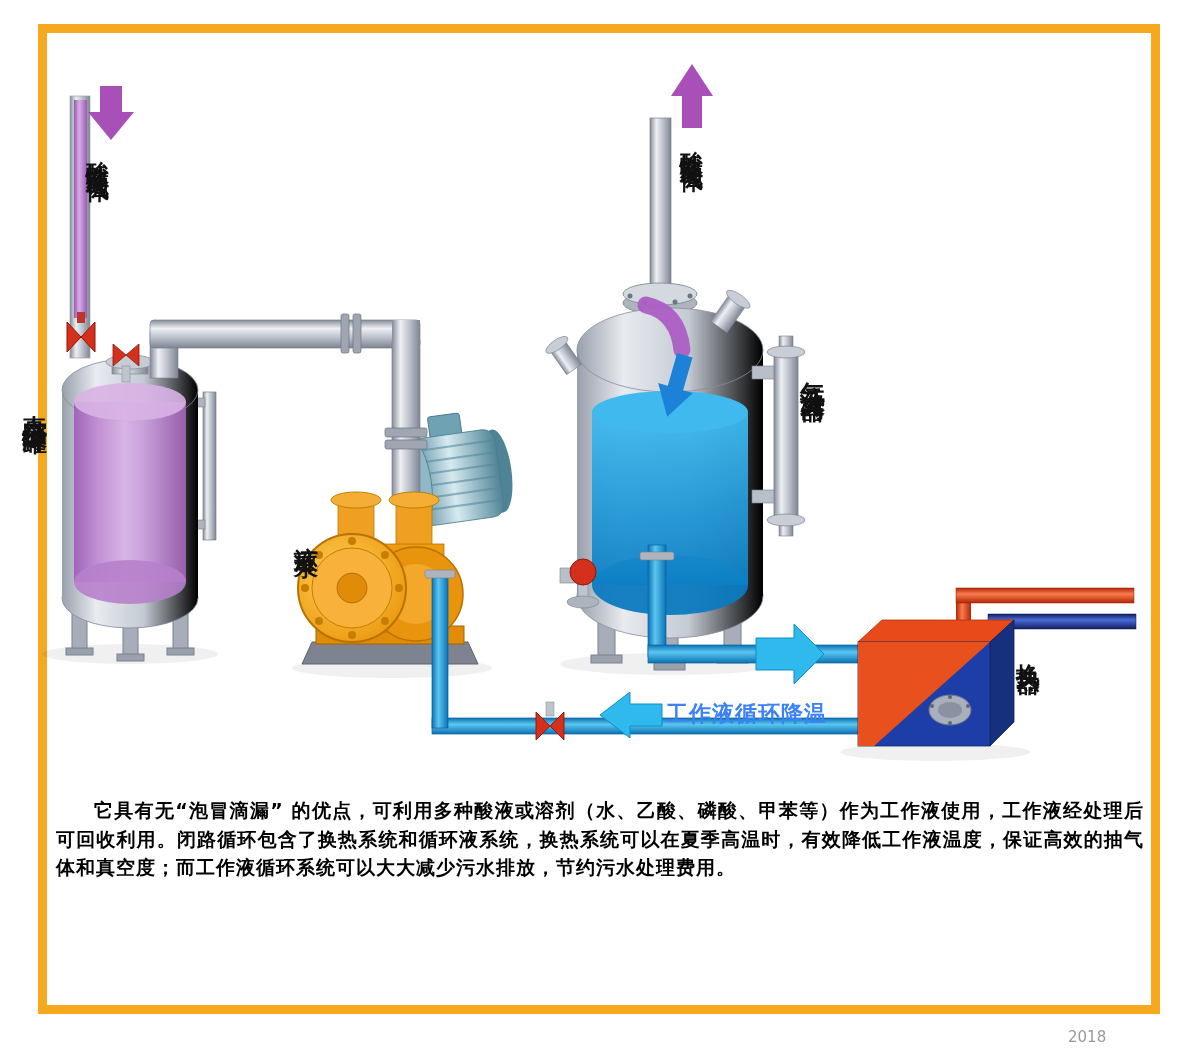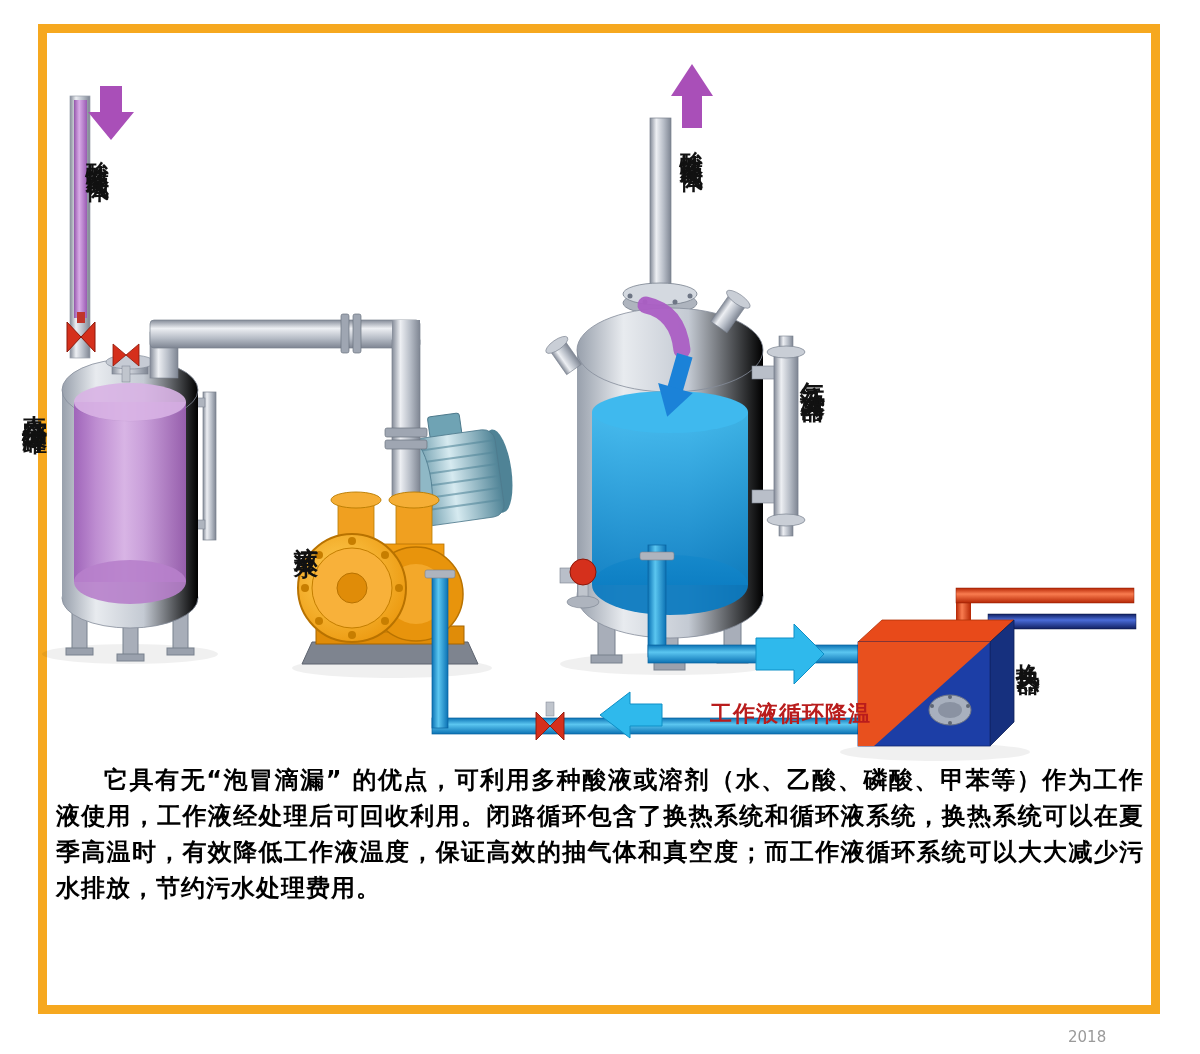--- a/index.html
+++ b/index.html
@@ -5,24 +5,24 @@
   * { margin:0; padding:0; box-sizing:border-box; }
   html,body { width:1200px; height:1054px; background:#ffffff; overflow:hidden;
               font-family:"DejaVu Sans","Liberation Sans",sans-serif; }
   .stage { position:relative; width:1200px; height:1054px; background:#fff; }
   .frame { position:absolute; left:38px; top:24px; width:1122px; height:990px;
            border:9px solid #F6A81F; }
   .diagram-wrap { position:absolute; left:0; top:0; width:1200px; height:775px; }
   .vlabel { position:absolute; writing-mode:vertical-rl; text-orientation:upright;
             font-weight:700; color:#111; letter-spacing:4px; line-height:1;
             font-family:"DejaVu Sans",sans-serif; }
-  .hlabel { position:absolute; font-weight:700; color:#b91c1c;
-            font-family:"DejaVu Sans",sans-serif;margin-left:44px; }
-  .desc { position:absolute; left:56px; top:762px; width:1088px;
-          font-size:24px; font-weight:700; line-height:1.5; color:#000;
+  .hlabel { position:absolute; font-weight:700; color:#3b82f6;
+            font-family:"DejaVu Sans",sans-serif; }
+  .desc { position:absolute; left:56px; top:796px; width:1088px;
+          font-size:19px; font-weight:700; line-height:1.5; color:#000;
           text-align:justify; text-indent:2em; letter-spacing:1px; }
   .watermark { position:absolute; left:1068px; top:1028px; font-size:15px;
                color:#9a9a9a; font-weight:400; }
 </style>
 </head>
 <body>
 
 <div class="stage">
   <div class="frame"></div>
 

